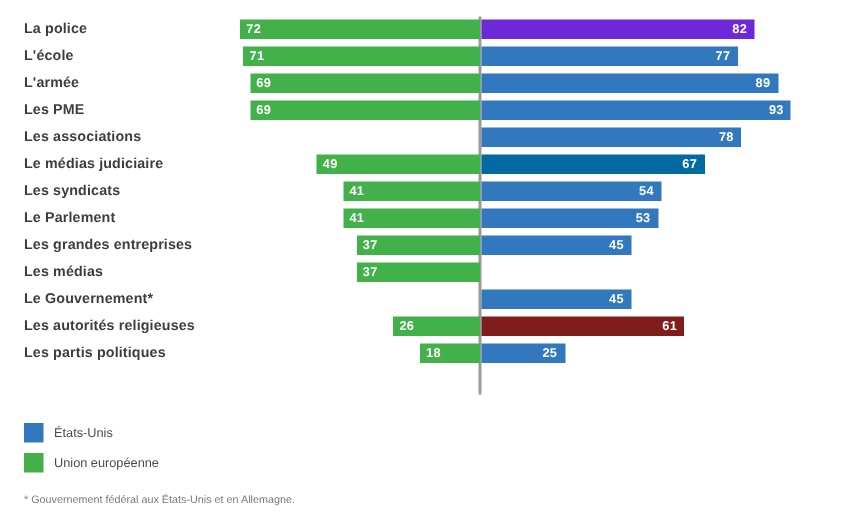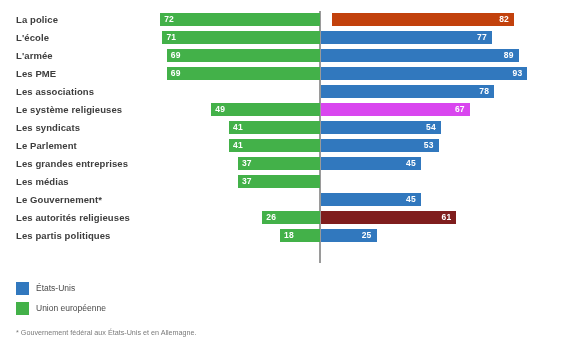--- a/index.html
+++ b/index.html
@@ -135,21 +135,21 @@
 <div id="chart-root">
 
   <div class="plot">
     <div class="axis-line"></div>
     <div id="rows">
         <div class="row">
           <div class="row-label">La police</div>
           <div class="bar bar-left" style="width: 159.84px; background: rgb(67, 177, 73);">
             <span class="bar-value">72</span>
           </div>
-          <div class="bar bar-right" style="width: 182.04px; background: #c2410c; margin-left: 11px;">
+          <div class="bar bar-right" style="width: 182.04px; background: #6d28d9;">
             <span class="bar-value">82</span>
           </div>
         </div>
         <div class="row">
           <div class="row-label">L'école</div>
           <div class="bar bar-left" style="width: 157.62px; background: rgb(67, 177, 73);">
             <span class="bar-value">71</span>
           </div>
           <div class="bar bar-right" style="width: 170.94px; background: rgb(49, 120, 190);">
             <span class="bar-value">77</span>
@@ -173,25 +173,25 @@
             <span class="bar-value">93</span>
           </div>
         </div>
         <div class="row">
           <div class="row-label">Les associations</div>
           <div class="bar bar-right" style="width: 173.16px; background: rgb(49, 120, 190);">
             <span class="bar-value">78</span>
           </div>
         </div>
         <div class="row">
-          <div class="row-label">Le système religieuses</div>
+          <div class="row-label">Le médias judiciaire</div>
           <div class="bar bar-left" style="width: 108.78px; background: rgb(67, 177, 73);">
             <span class="bar-value">49</span>
           </div>
-          <div class="bar bar-right" style="width: 148.74px; background: #d946ef;">
+          <div class="bar bar-right" style="width: 148.74px; background: #0369a1;">
             <span class="bar-value">67</span>
           </div>
         </div>
         <div class="row">
           <div class="row-label">Les syndicats</div>
           <div class="bar bar-left" style="width: 91.02px; background: rgb(67, 177, 73);">
             <span class="bar-value">41</span>
           </div>
           <div class="bar bar-right" style="width: 119.88px; background: rgb(49, 120, 190);">
             <span class="bar-value">54</span>

